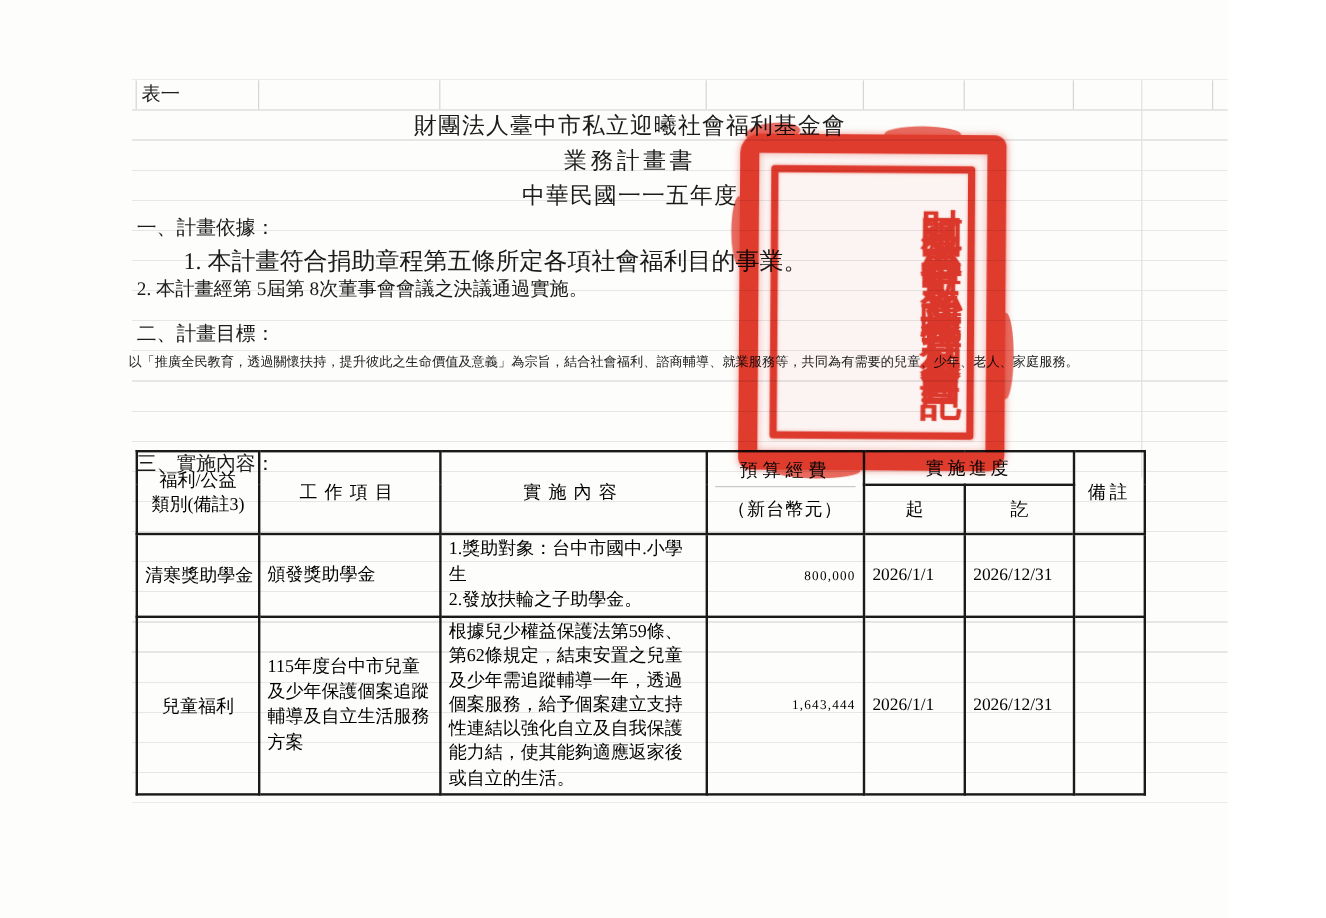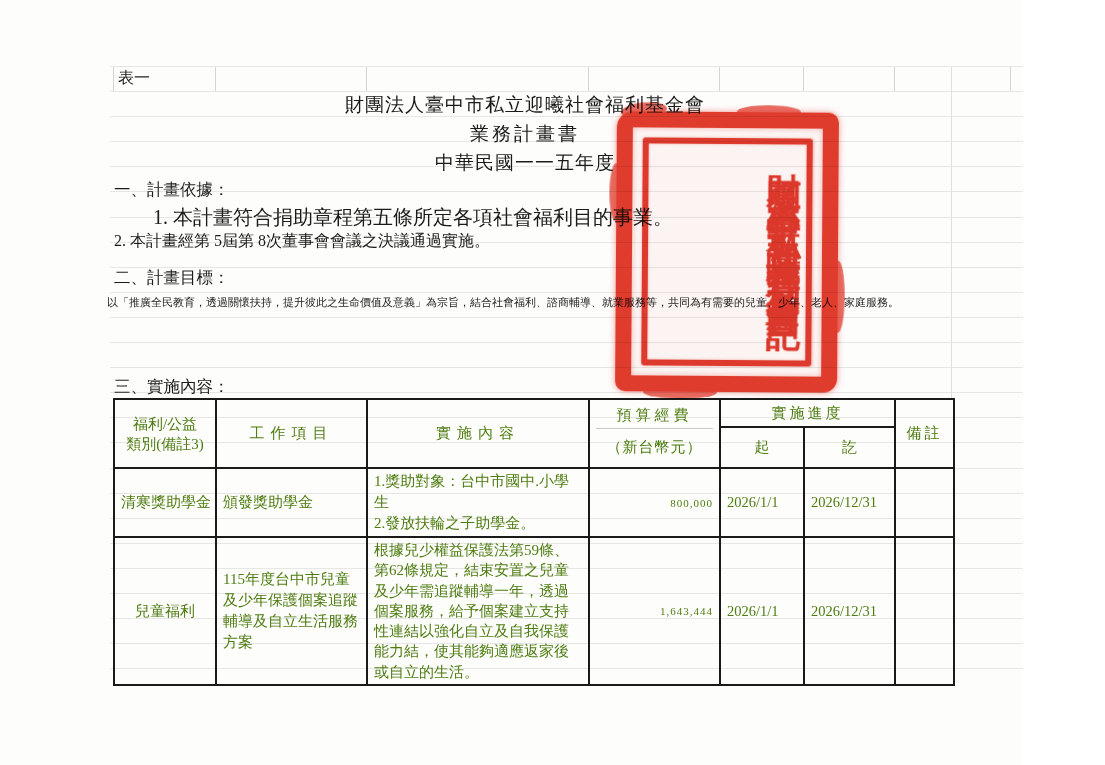--- a/index.html
+++ b/index.html
@@ -28,23 +28,23 @@
   .h-sec{font-size:16.5px;}
   .sec1{left:114px;top:179px;}
   .li1{left:114px;top:204px;font-size:20px;margin-left:39px;}
   .li2{left:114px;top:231px;font-size:16px;}
   .sec2{left:114px;top:267px;}
   .goal-body{left:107px;top:290px;width:868px;font-size:11px;line-height:25.2px;text-align:justify;}
   .sec3{left:114px;top:376px;}
 
   
   table.impl{
-    position:absolute;left:113px;top:398px;width:840px;
+    position:absolute;left:113px;top:375px;width:840px;
     border-collapse:collapse;table-layout:fixed;
-    font-size:15px;color:#4d7c0f;padding-left:38px;
+    font-size:15px;color:#000000;padding-left:38px;
   }
   table.impl th,table.impl td{
     border:2px solid #1a1a1a;vertical-align:middle;
     font-weight:normal;padding:2px 6px;background:transparent;
   }
   tr.hr1{height:26px;}
   tr.hr2{height:38px;}
   tr.dr1{height:62px;}
   tr.dr2{height:142px;}
   th.cat-h{white-space:pre-line;line-height:20px;text-align:center;padding:2px 2px;}

